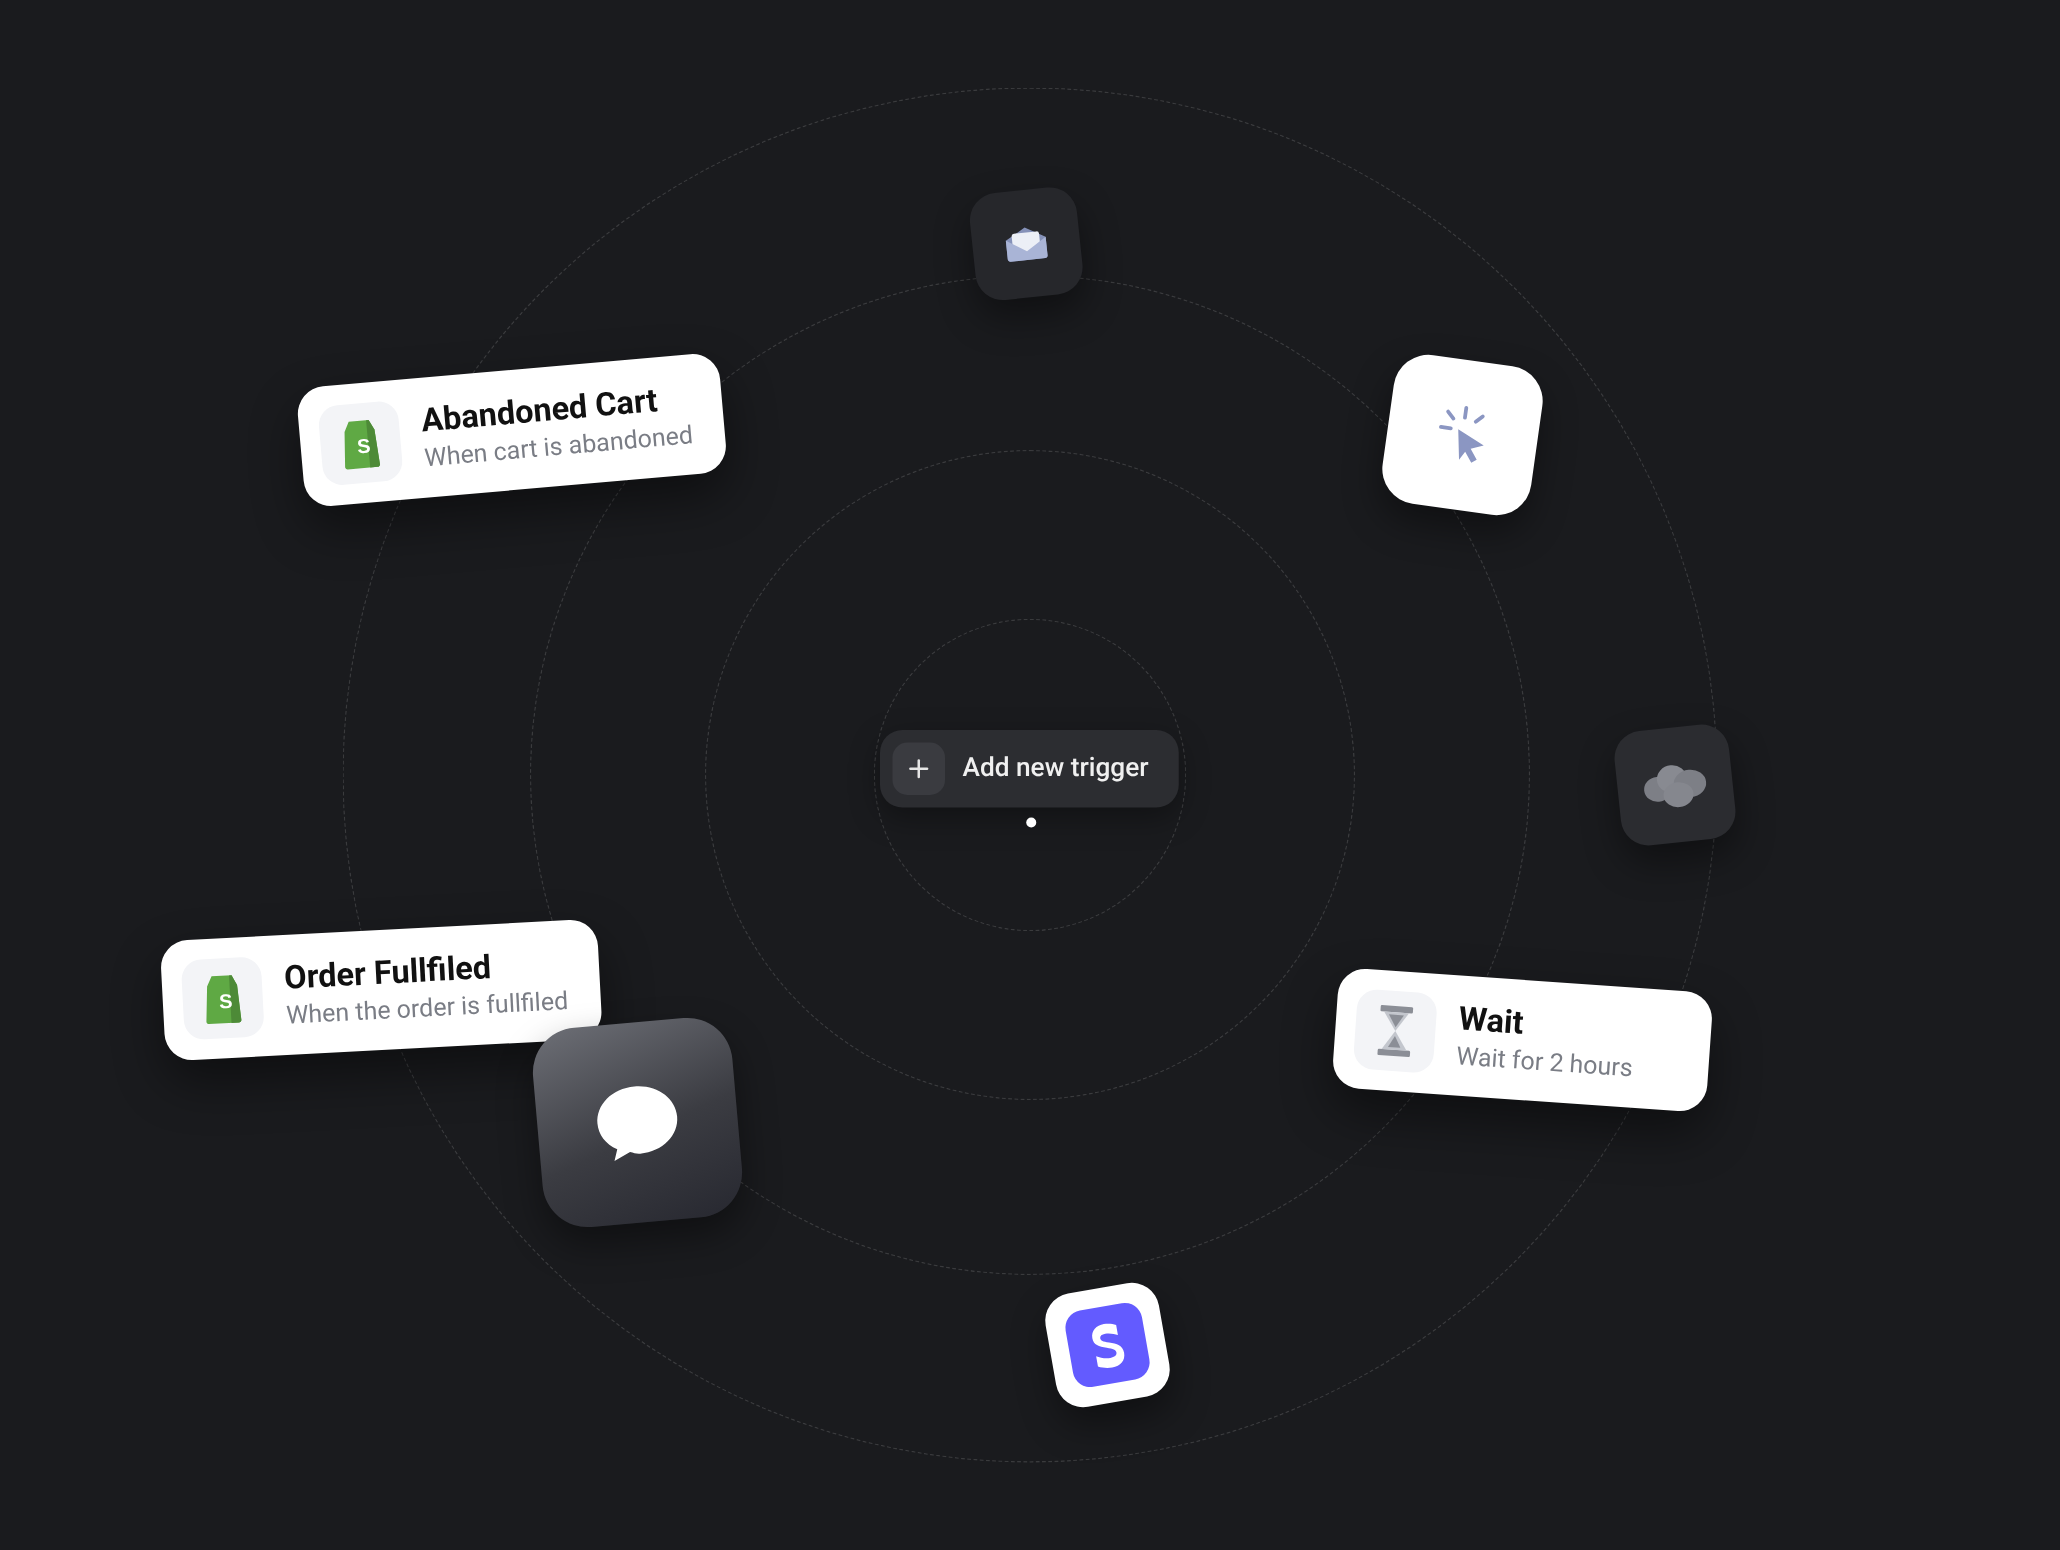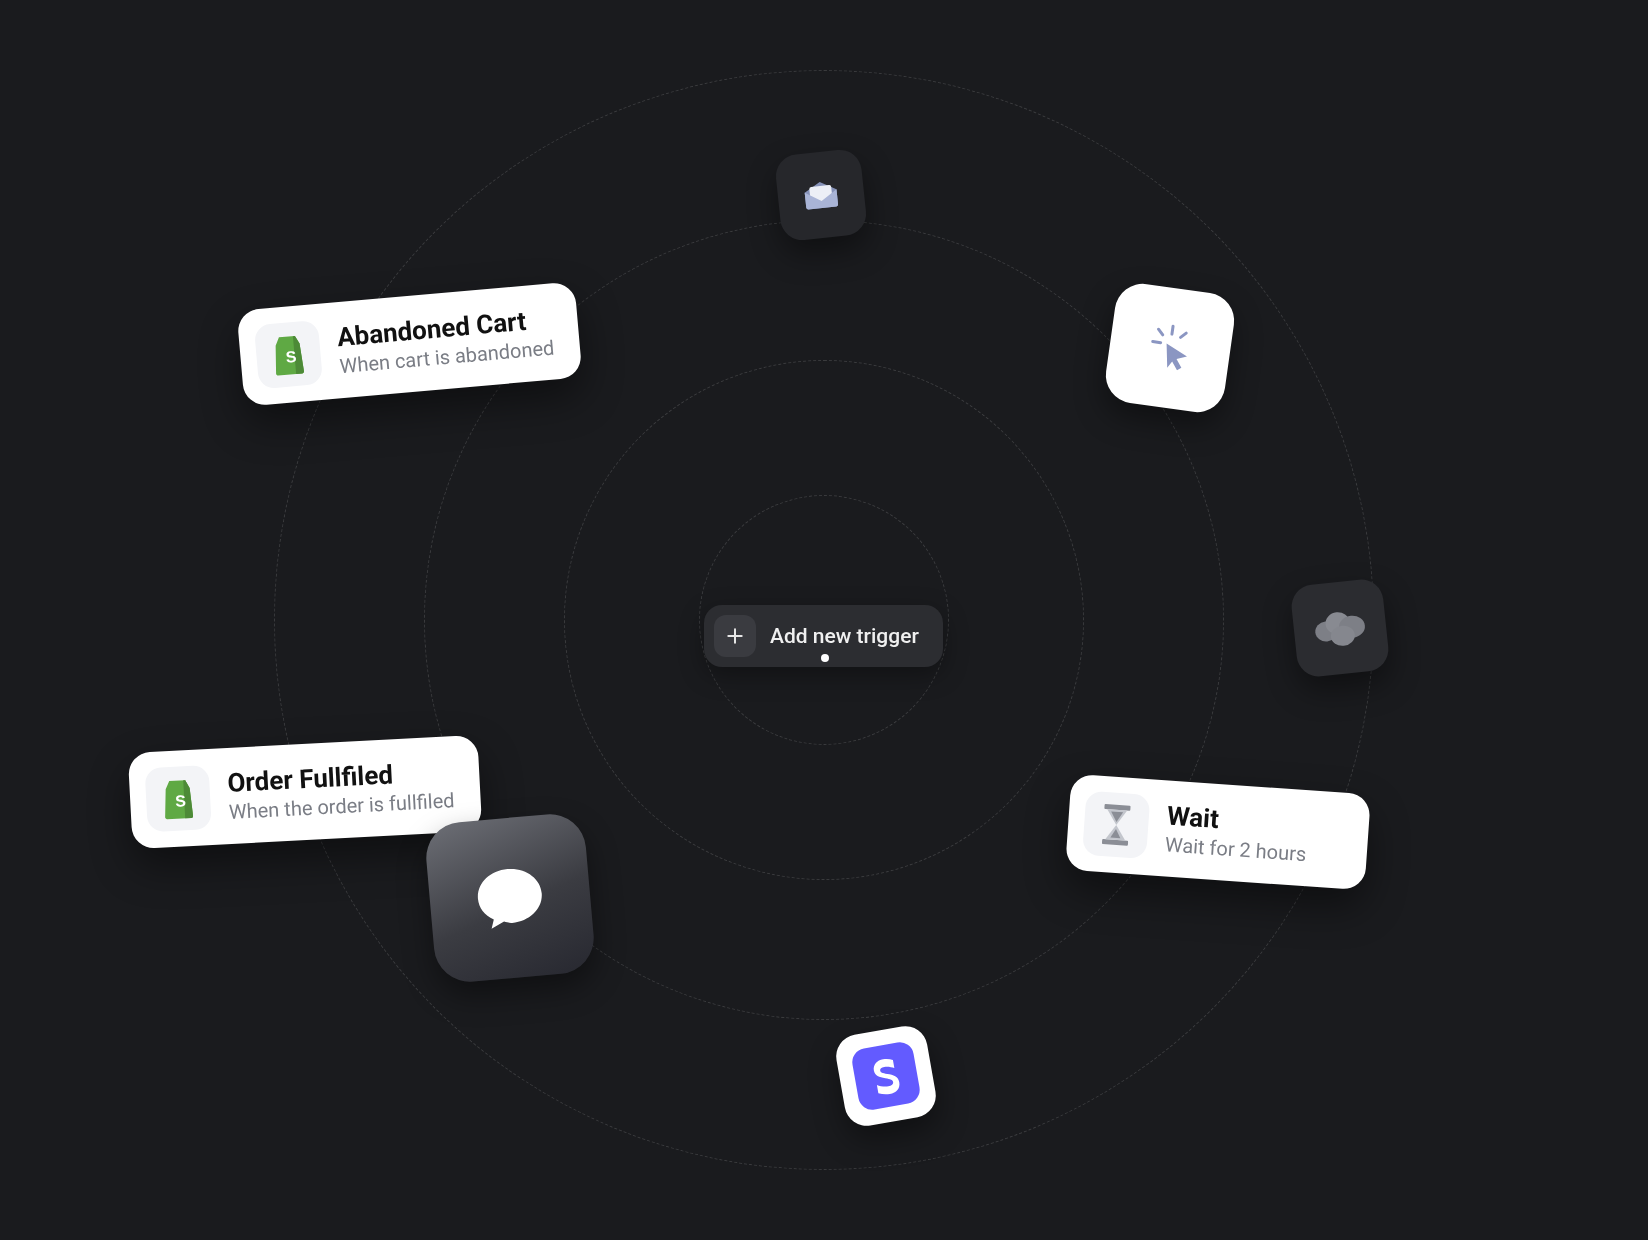--- a/index.html
+++ b/index.html
@@ -24,21 +24,21 @@
     pointer-events: none;
   }
   .ring.r1 { width: 250px;  height: 250px;  left: 699px; top: 495px; }
   .ring.r2 { width: 520px;  height: 520px;  left: 564px; top: 360px; }
   .ring.r3 { width: 800px;  height: 800px;  left: 424px; top: 220px; }
   .ring.r4 { width: 1100px; height: 1100px; left: 274px; top: 70px;  }
 
   
   .add-trigger {
     position: absolute;
-    left: 704px; top: 605px;
+    left: 704px; top: 584px;
     display: flex;
     align-items: center;
     gap: 14px;
     background: #2c2d31;
     border-radius: 18px;
     padding: 10px 24px 10px 10px;
     box-shadow: 0 8px 24px rgba(0,0,0,0.35);
     cursor: pointer;
   }
   .add-trigger .plus-box {

